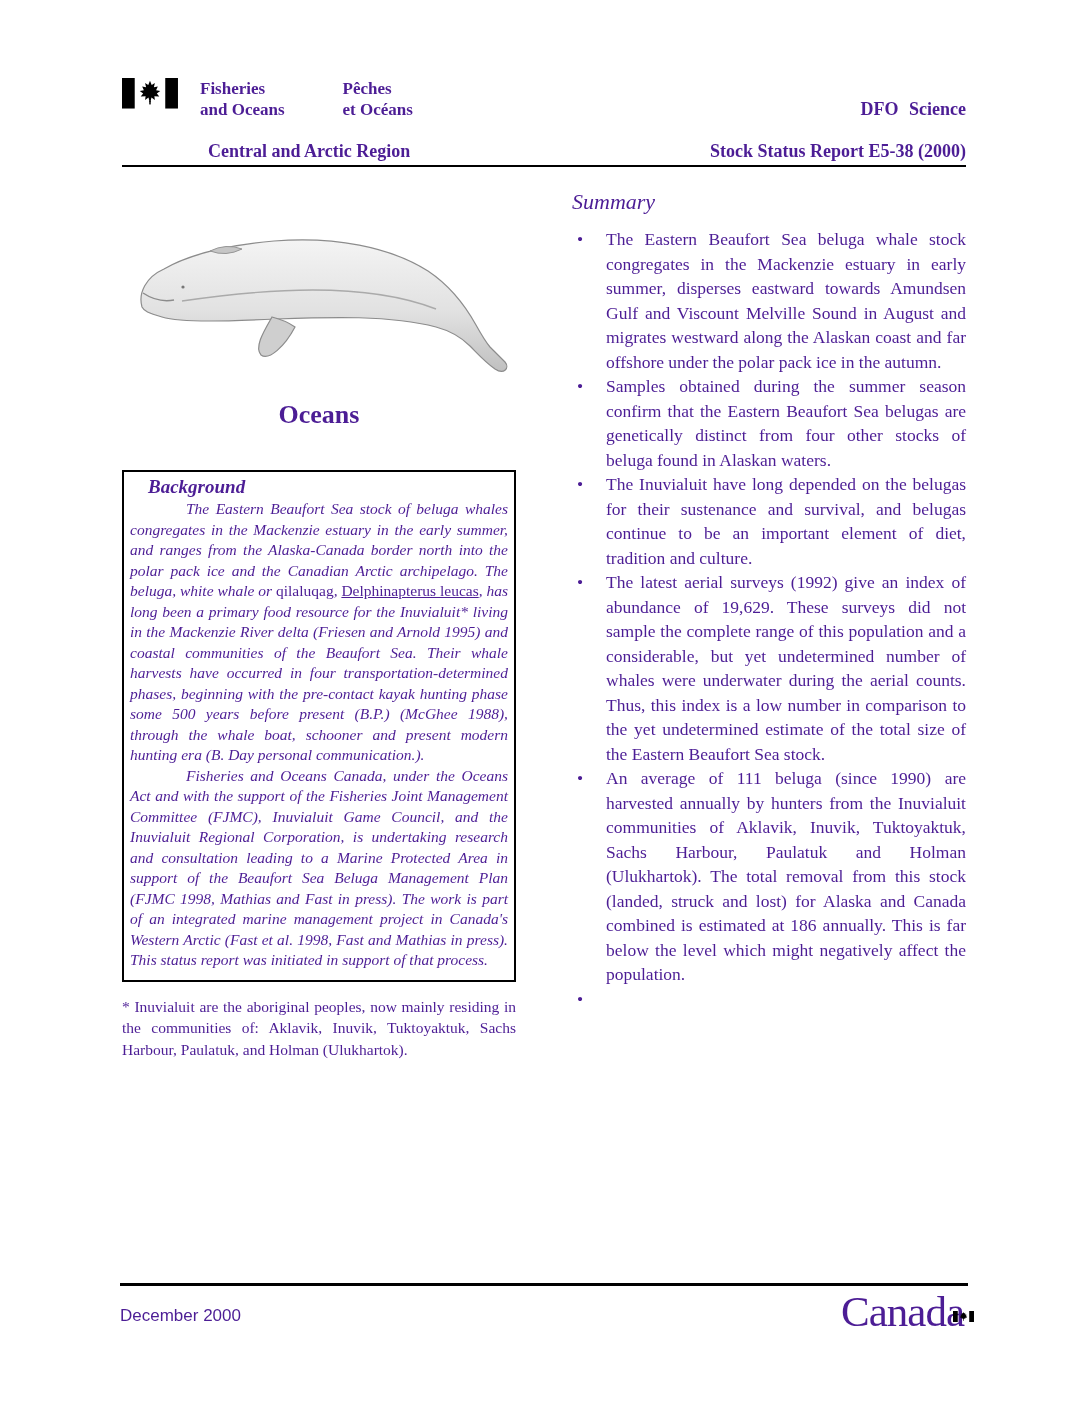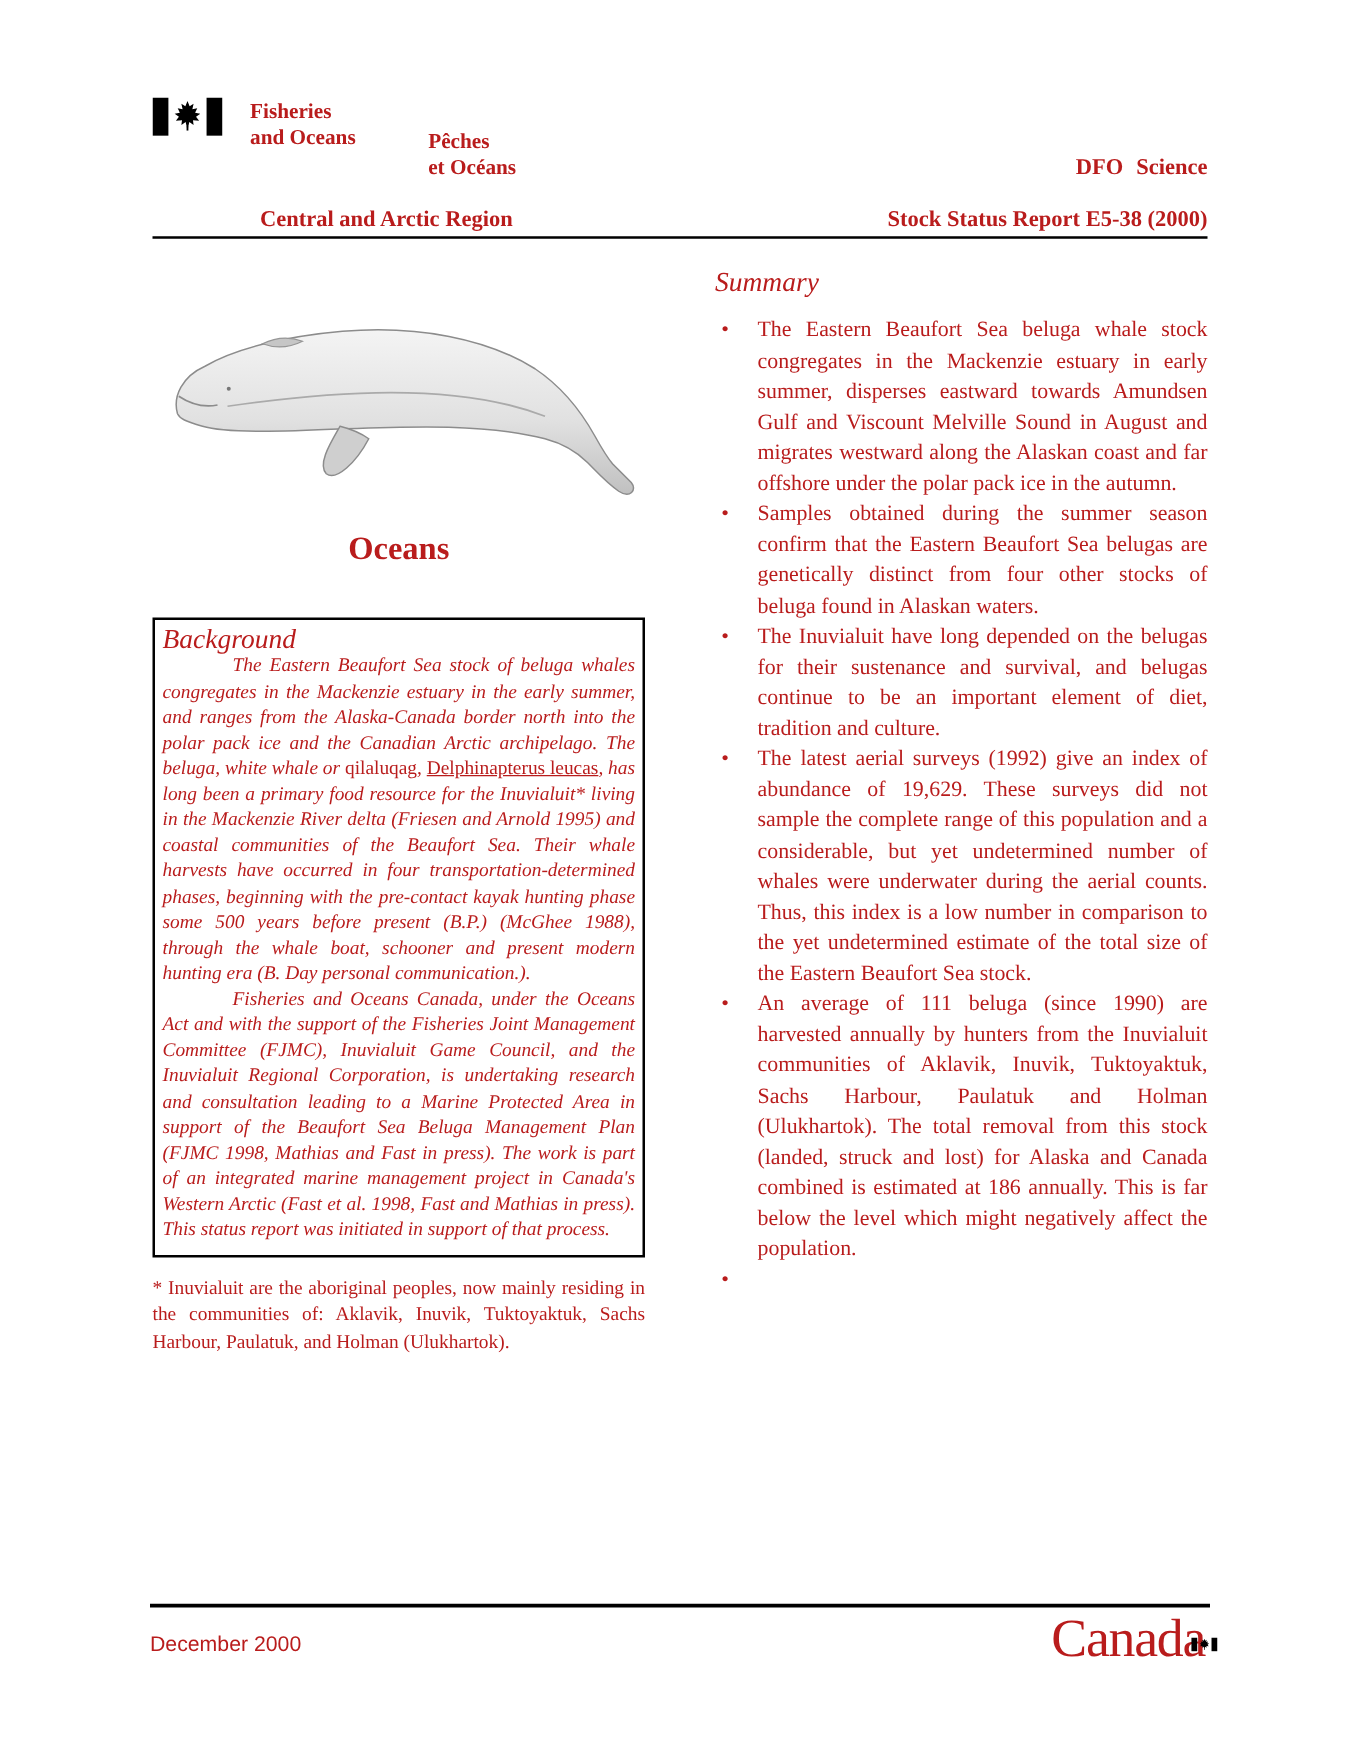--- a/index.html
+++ b/index.html
@@ -2,32 +2,32 @@
 <html><head>
 <meta charset="utf-8">
 <style>
   * { margin:0; padding:0; box-sizing:border-box; }
   body { background:#888; }
   .page {
     position:relative;
     width:1088px; height:1408px;
     margin:0 auto;
     background:#ffffff;
-    color:#b91c1c;
+    color:#4c1d95;
     font-family:"Liberation Serif", serif;
     overflow:hidden;
   }
   .content { position:absolute; left:122px; right:122px; top:78px; }
 
   
   .hdr-top { display:flex; align-items:flex-start; }
   .flag-logo { width:56px; height:38px; flex:0 0 auto; }
   .dept { font-weight:bold; font-size:17px; line-height:21px; white-space:pre-line; }
   .dept-en { margin-left:22px; }
-  .dept-fr { margin-left:58px;margin-top:24px; }
+  .dept-fr { margin-left:58px; }
   .hdr-science { margin-left:auto; font-weight:bold; font-size:18px; align-self:flex-end; word-spacing:6px; }
   .hdr-bottom { display:flex; justify-content:space-between; margin-top:20px; font-weight:bold; font-size:18px; line-height:22px;align-items:flex-end; }
   .hdr-region { margin-left:86px; }
   .hdr-rule { border:none; border-top:2.5px solid #000; margin-top:3px; }
 
   
   .columns { display:flex; gap:56px; margin-top:22px; }
   .col-left { width:394px; flex:0 0 394px; }
   .col-right { flex:1; }
 
@@ -37,21 +37,21 @@
   .doc-title { margin-top:6px; text-align:center; font-weight:bold; font-size:26px; line-height:31px; }
   .bg-box {
     margin-top:40px;
     border:2px solid #000;
     padding:3px 6px 9px 6px;
     font-style:italic;
     font-size:15.5px;
     line-height:20.5px;
     text-align:justify;
   }
-  .bg-box .bg-heading { font-size:22px; line-height:24px; font-weight:normal; font-style:italic; }
+  .bg-box .bg-heading { font-size:19px; line-height:24px; font-weight:bold; font-style:italic;margin-left:18px; }
   .bg-box p { text-indent:56px; }
   .bg-upright { font-style:normal; }
   .bg-species { font-style:normal; text-decoration:underline; }
   .footnote { margin-top:14px; font-size:15.5px; line-height:21.5px; text-align:justify;font-family:Liberation Serif, serif; }
 
   
   .summary-heading { font-weight:normal; font-style:italic; font-size:22px; line-height:26px; }
   .summary-list { list-style:none; margin-top:12px; font-size:17.5px; line-height:24.5px; text-align:justify; }
   .summary-list li { position:relative; padding-left:34px; }
   .summary-list li .bullet-dot {

